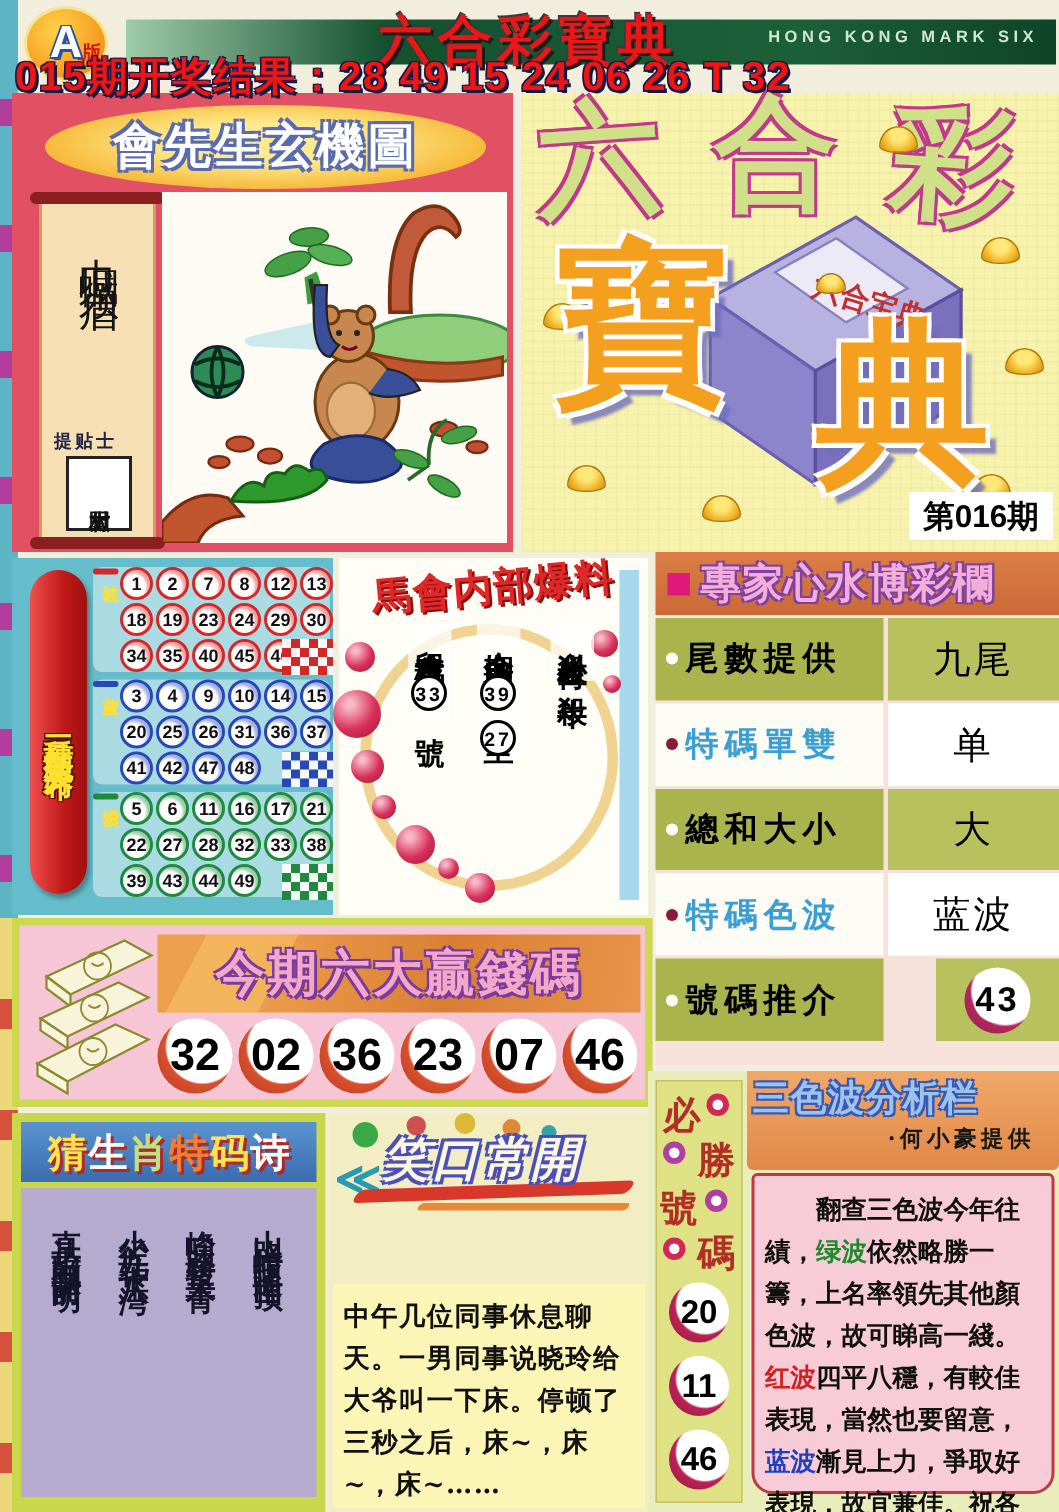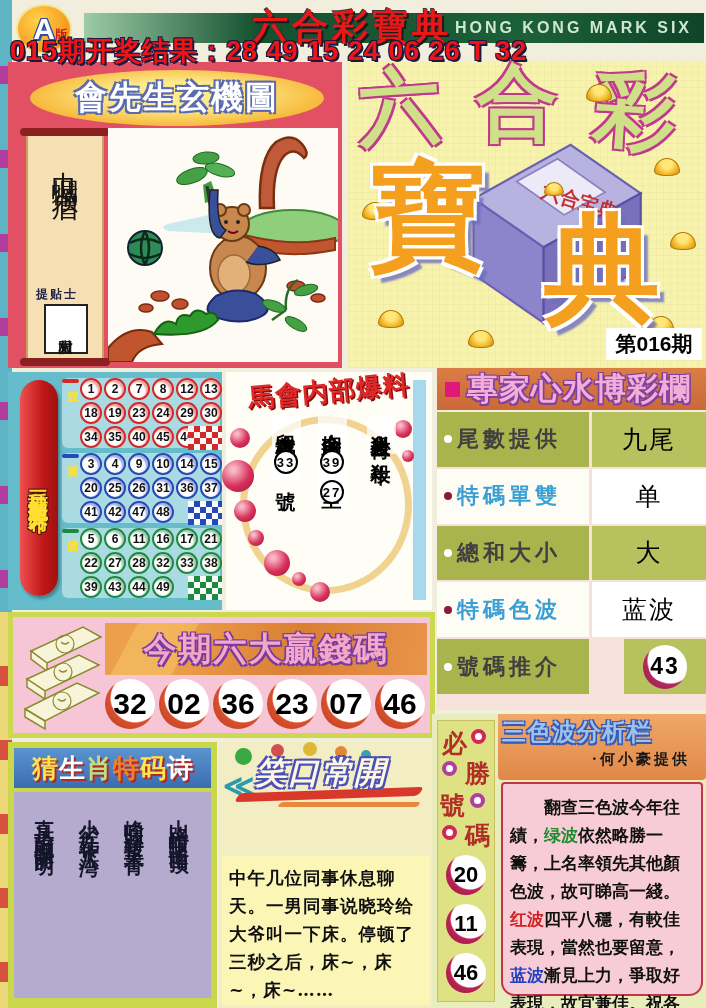--- a/index.html
+++ b/index.html
@@ -17,21 +17,21 @@
   .green-bar{position:absolute;left:84px;top:13px;width:620px;height:30px;
     background:linear-gradient(90deg,#9ecba8,#14512f 28%,#1c6038 72%,#0f4428);}
   .badge{position:absolute;left:16px;top:4px;width:56px;height:50px;border-radius:50%;
     background:radial-gradient(circle at 38% 32%,#ffd24a,#f59a1e 70%,#d87808);border:2px solid #f4e690;
     display:flex;align-items:center;justify-content:center;}
   .badge .a{font-size:30px;font-weight:bold;color:#fff;
     text-shadow:2px 2px 0 #2a50a8,-1px -1px 0 #2a50a8,1px -1px 0 #2a50a8,-1px 1px 0 #2a50a8;}
   .badge .ban{position:absolute;right:2px;bottom:8px;font-size:13px;font-weight:bold;color:#d01818;}
   .masthead{position:absolute;left:252px;top:3px;font-size:36px;font-weight:bold;color:#e81818;
     letter-spacing:4px;white-space:nowrap;text-shadow:2px 2px 0 #1c1c1c,-1px -1px 0 #3a3a3a;z-index:3;}
-  .hkms{position:absolute;right:14px;top:19px;font-size:16px;font-weight:bold;color:#cfe8cf;letter-spacing:3px;z-index:3;}
+  .hkms{position:absolute;right:14px;top:19px;font-size:11px;font-weight:bold;color:#cfe8cf;letter-spacing:3px;z-index:3;}
   .result-line{position:absolute;left:10px;top:33px;font-size:27px;font-weight:bold;color:#f01414;
     white-space:nowrap;letter-spacing:1px;z-index:9;
     text-shadow:2px 2px 0 #181840,-1px -1px 0 #181840,1px -1px 0 #181840,-1px 1px 0 #181840;}
 
   
   .p-mystery{position:absolute;left:8px;top:62px;width:334px;height:306px;background:#e25064;z-index:2;}
   .m-oval{position:absolute;left:22px;top:8px;width:294px;height:56px;border-radius:50%;
     background:radial-gradient(ellipse at 50% 45%,#fdea8e 30%,#f7bd40 68%,#f0a228);
     display:flex;align-items:center;justify-content:center;}
   .m-oval span{font-size:32px;font-weight:bold;color:#fff;white-space:nowrap;letter-spacing:2px;
@@ -109,35 +109,35 @@
   .vc-kill{right:36px;}
   .vc-wave{left:92px;}
   .vc-note{left:46px;}
   .circled{display:inline-flex;writing-mode:horizontal-tb;width:24px;height:24px;border:2px solid #000;
     border-radius:50%;font-size:13px;align-items:center;justify-content:center;background:#fff;margin:2px 0;}
 
   
   .expert-head{position:absolute;left:437px;top:368px;width:269px;height:42px;
     background:linear-gradient(180deg,#db7d45,#c96a38);display:flex;align-items:center;z-index:2;}
   .magenta-sq{width:15px;height:15px;background:#e0187a;margin:0 7px 0 8px;flex:0 0 auto;}
-  .expert-title{font-size:31px;font-weight:bold;color:#f2aed8;white-space:nowrap;letter-spacing:1px;
+  .expert-title{font-size:27px;font-weight:bold;color:#f2aed8;white-space:nowrap;letter-spacing:1px;
     text-shadow:1.5px 1.5px 0 #8040a0,-1.5px -1.5px 0 #8040a0,1.5px -1.5px 0 #8040a0,-1.5px 1.5px 0 #8040a0;}
   .expert-table{position:absolute;left:437px;top:412px;width:269px;height:298px;background:#f6e2da;
     display:flex;flex-direction:column;}
   .xrow{flex:1;display:flex;margin-bottom:2px;}
   .xrow:last-child{margin-bottom:16px;gap:32px;}
   .xlabel{width:152px;display:flex;align-items:center;font-size:22px;font-weight:bold;letter-spacing:4px;
     padding-left:20px;position:relative;white-space:nowrap;}
   .xlabel::before{content:'';position:absolute;left:7px;top:50%;margin-top:-4px;width:8px;height:8px;border-radius:50%;}
   .xvalue{flex:1;margin-left:3px;display:flex;align-items:center;justify-content:center;
     font-size:25px;color:#000;letter-spacing:2px;}
   .xrow.w .xlabel{background:#fdfdf6;color:#3b9fd4;}
   .xrow.w .xlabel::before{background:#8b1a3a;}
   .xrow.w .xvalue{background:#fff;}
-  .xrow.o .xlabel{background:#a9b54c;color:#404040;}
+  .xrow.o .xlabel{background:#a9b54c;color:#000000;}
   .xrow.o .xlabel::before{background:#fff;}
   .xrow.o .xvalue{background:#b7c25e;}
   .reco-ball{width:44px;height:44px;border-radius:50%;display:flex;align-items:center;justify-content:center;
     font-size:23px;font-weight:bold;color:#000;
     background:radial-gradient(circle at 62% 36%,#fff 56%,#b3285f 60%,#8f1c48);}
   .reco-ball i{font-style:normal;background:#fff;border-radius:50%;width:32px;height:30px;
     display:flex;align-items:center;justify-content:center;}
 
   
   .p-money{position:absolute;left:8px;top:612px;width:427px;height:126px;background:#f7c6d6;

